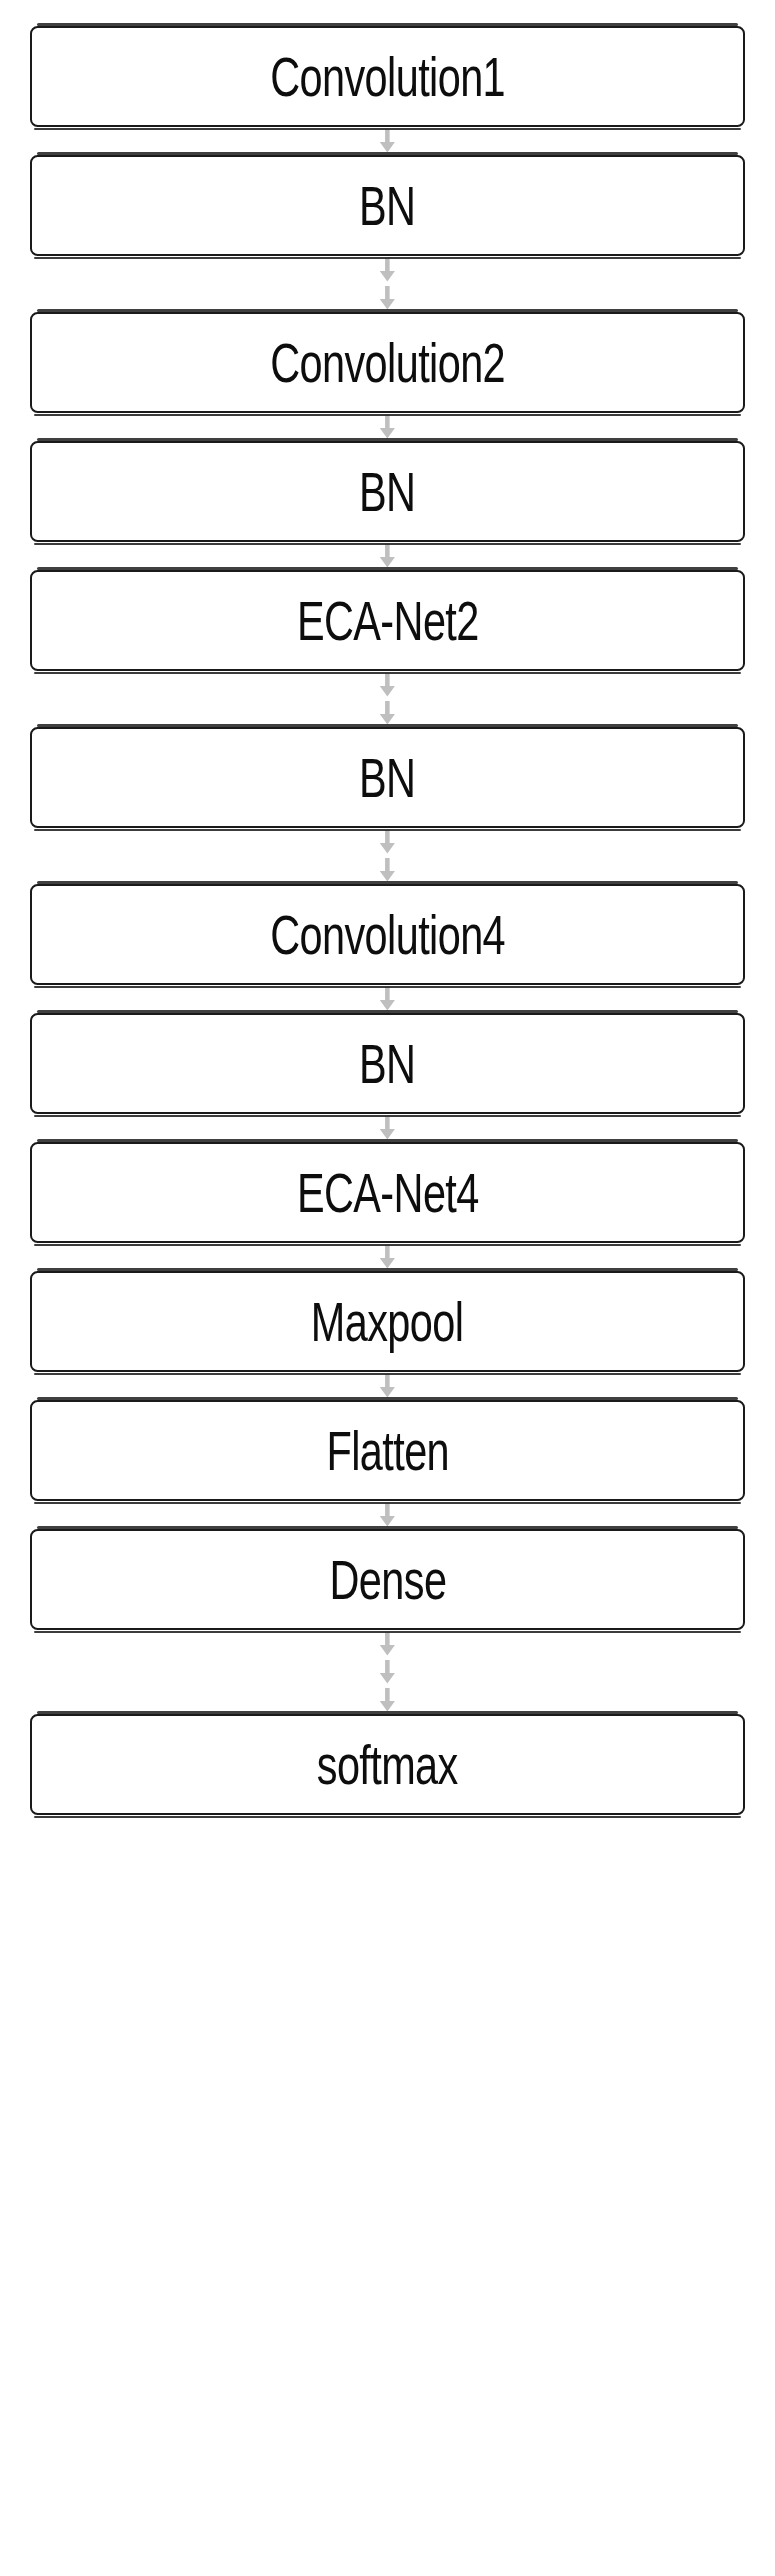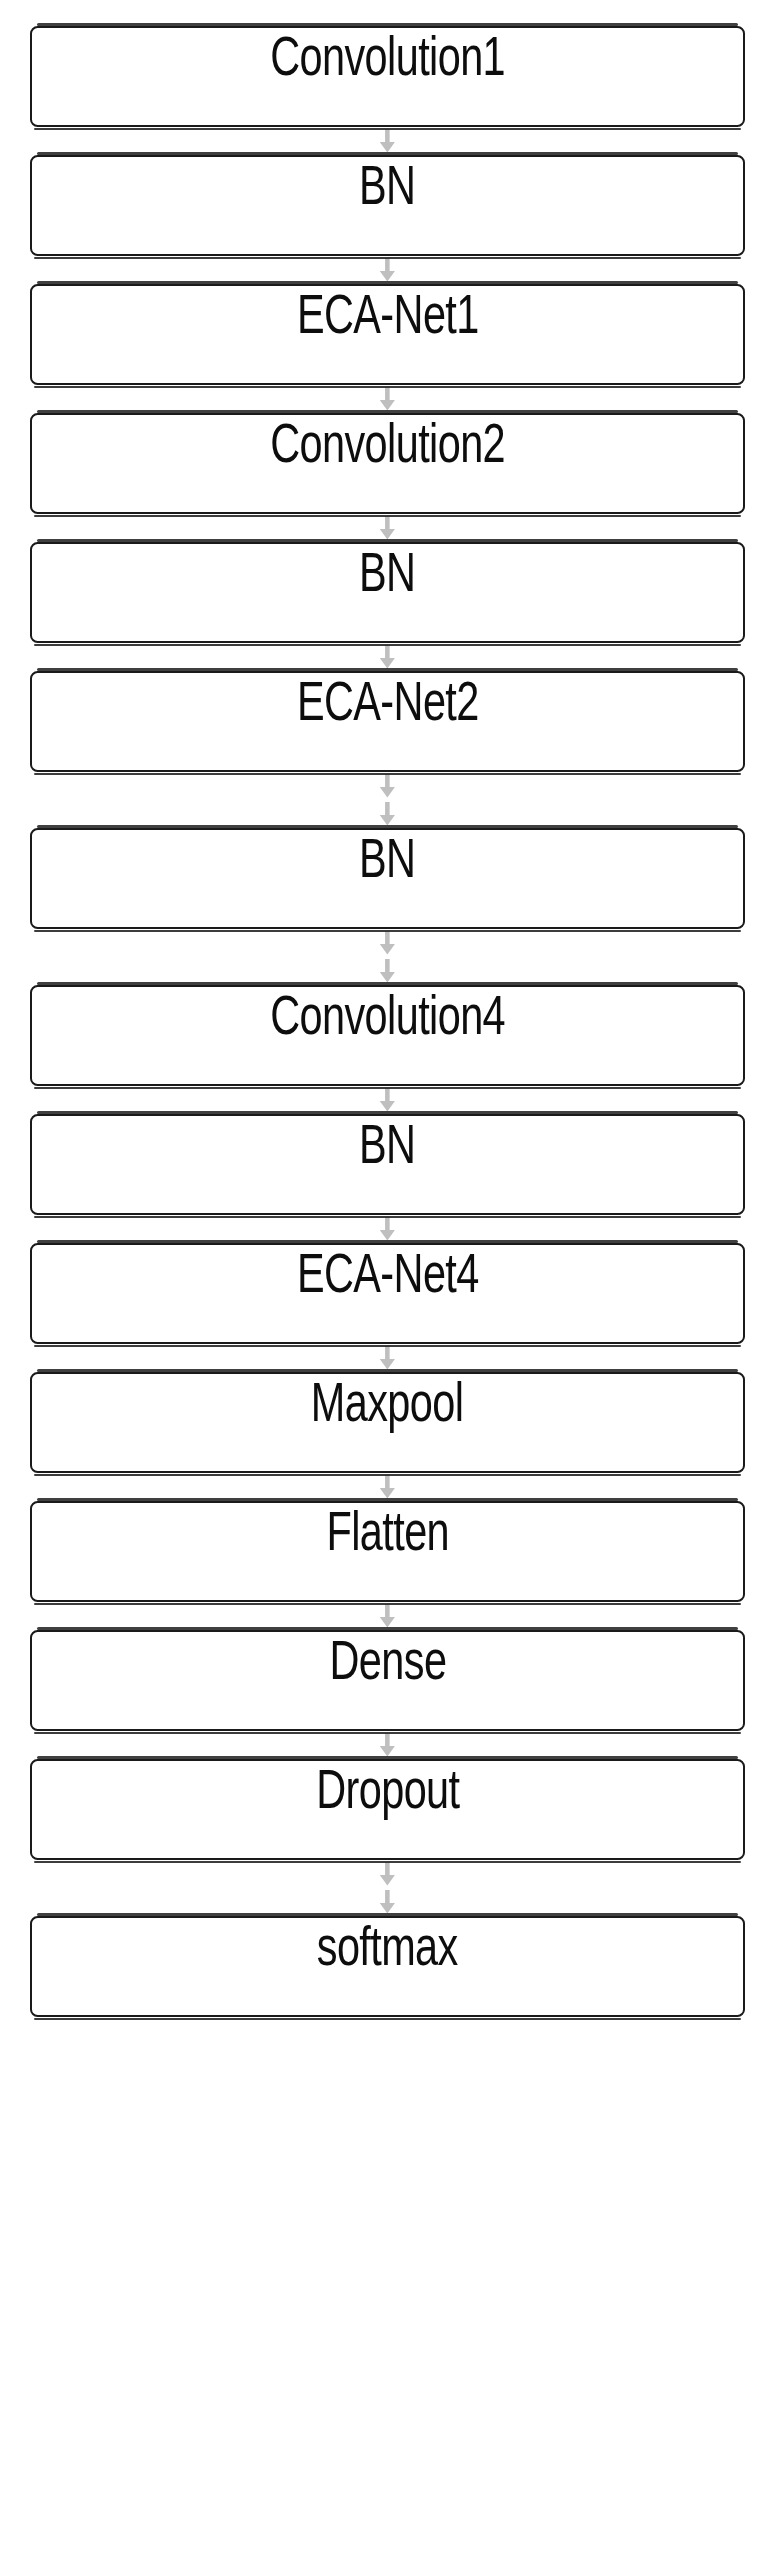--- a/index.html
+++ b/index.html
@@ -29,21 +29,21 @@
   .node {
     position: relative;
     box-sizing: border-box;
     width: 715px;
     height: 101px;
     margin: 0 auto;
     background: #ffffff;
     border: 2.3px solid #1a1a1a;
     border-radius: 7.6px;
     display: flex;
-    align-items: flex-start;
+    align-items: center;
     justify-content: center;
     flex: 0 0 auto;
   }
 
   
   .node::before {
     content: "";
     position: absolute;
     left: 2.3px;
     right: 2.3px;
@@ -105,23 +105,20 @@
       </svg>
     </div>
     <div class="node">
       <span class="node-label">BN</span>
     </div>
     <div class="connector">
       <svg class="arrow-icon" viewBox="0 0 22 31">
         <path d="M8 0 H14 V17 H21 L11 31 L1 17 H8 Z" fill="#bfbfbf"></path>
       </svg>
     </div>
-    <div class="node">
-      <span class="node-label">ECA-Net1</span>
-    </div>
     <div class="connector">
       <svg class="arrow-icon" viewBox="0 0 22 31">
         <path d="M8 0 H14 V17 H21 L11 31 L1 17 H8 Z" fill="#bfbfbf"></path>
       </svg>
     </div>
     <div class="node">
       <span class="node-label">Convolution2</span>
     </div>
     <div class="connector">
       <svg class="arrow-icon" viewBox="0 0 22 31">
@@ -203,23 +200,20 @@
       </svg>
     </div>
     <div class="node">
       <span class="node-label">Dense</span>
     </div>
     <div class="connector">
       <svg class="arrow-icon" viewBox="0 0 22 31">
         <path d="M8 0 H14 V17 H21 L11 31 L1 17 H8 Z" fill="#bfbfbf"></path>
       </svg>
     </div>
-    <div class="node">
-      <span class="node-label">Dropout</span>
-    </div>
     <div class="connector">
       <svg class="arrow-icon" viewBox="0 0 22 31">
         <path d="M8 0 H14 V17 H21 L11 31 L1 17 H8 Z" fill="#bfbfbf"></path>
       </svg>
     </div>
     <div class="connector">
       <svg class="arrow-icon" viewBox="0 0 22 31">
         <path d="M8 0 H14 V17 H21 L11 31 L1 17 H8 Z" fill="#bfbfbf"></path>
       </svg>
     </div>

